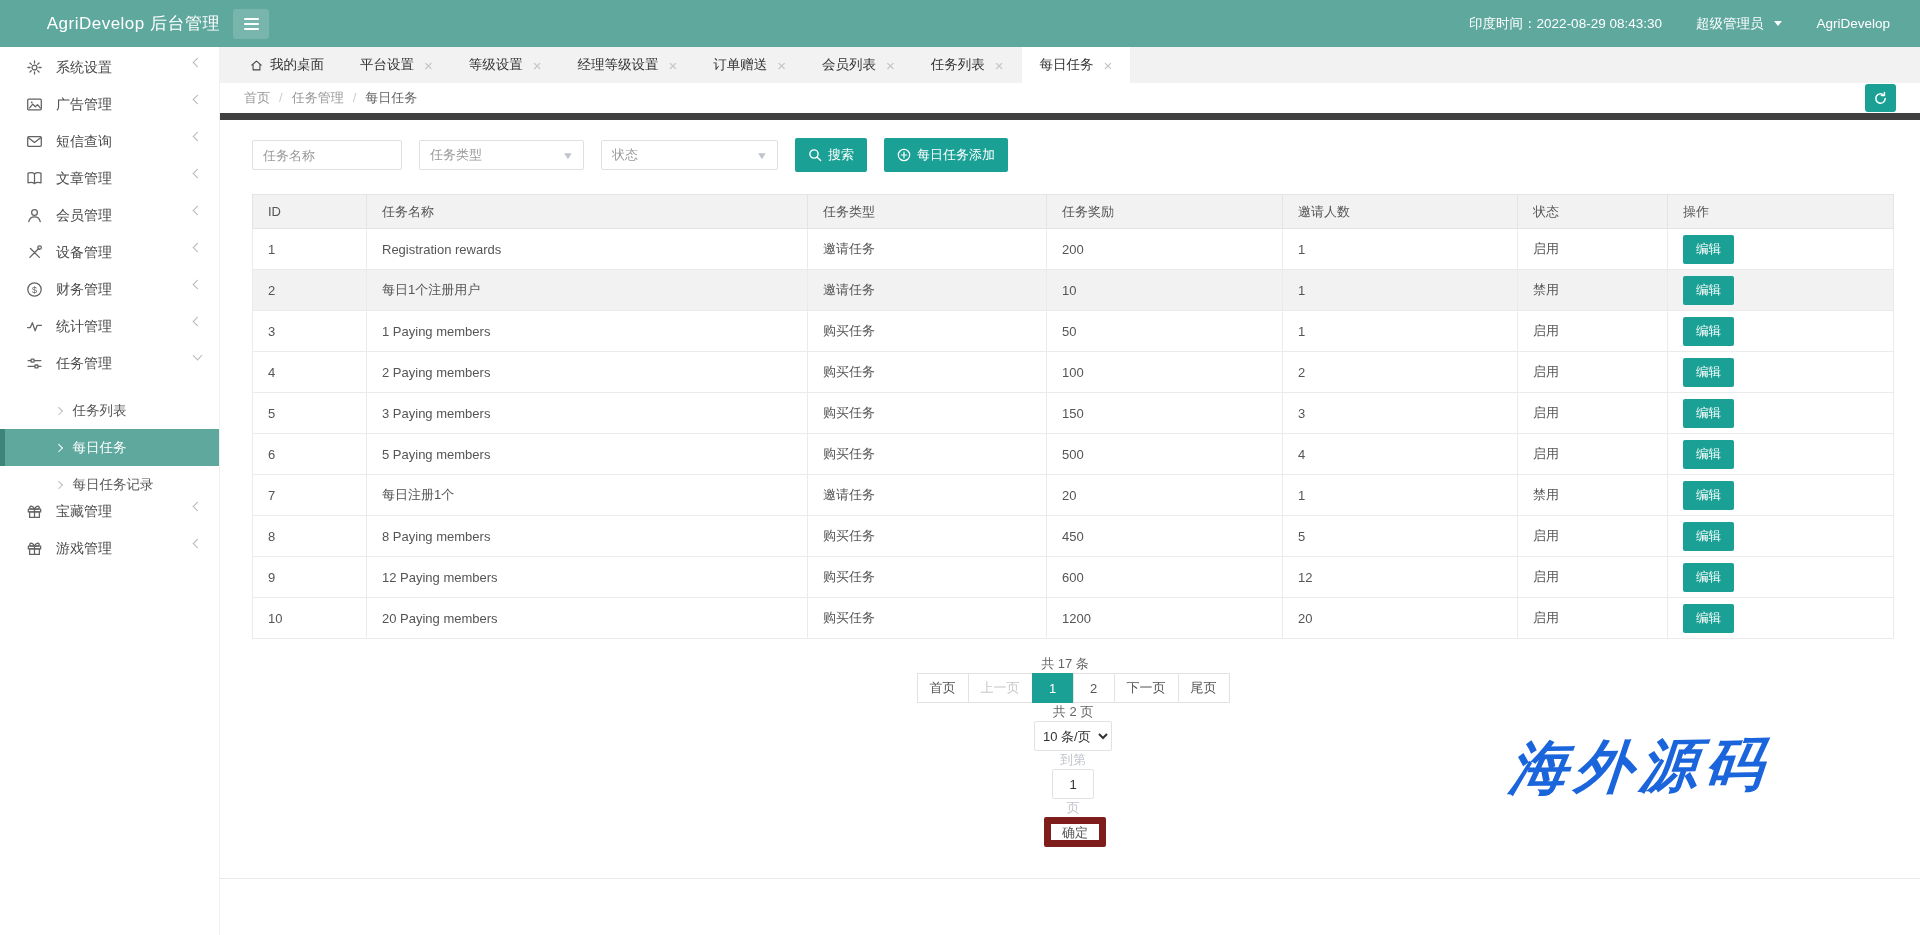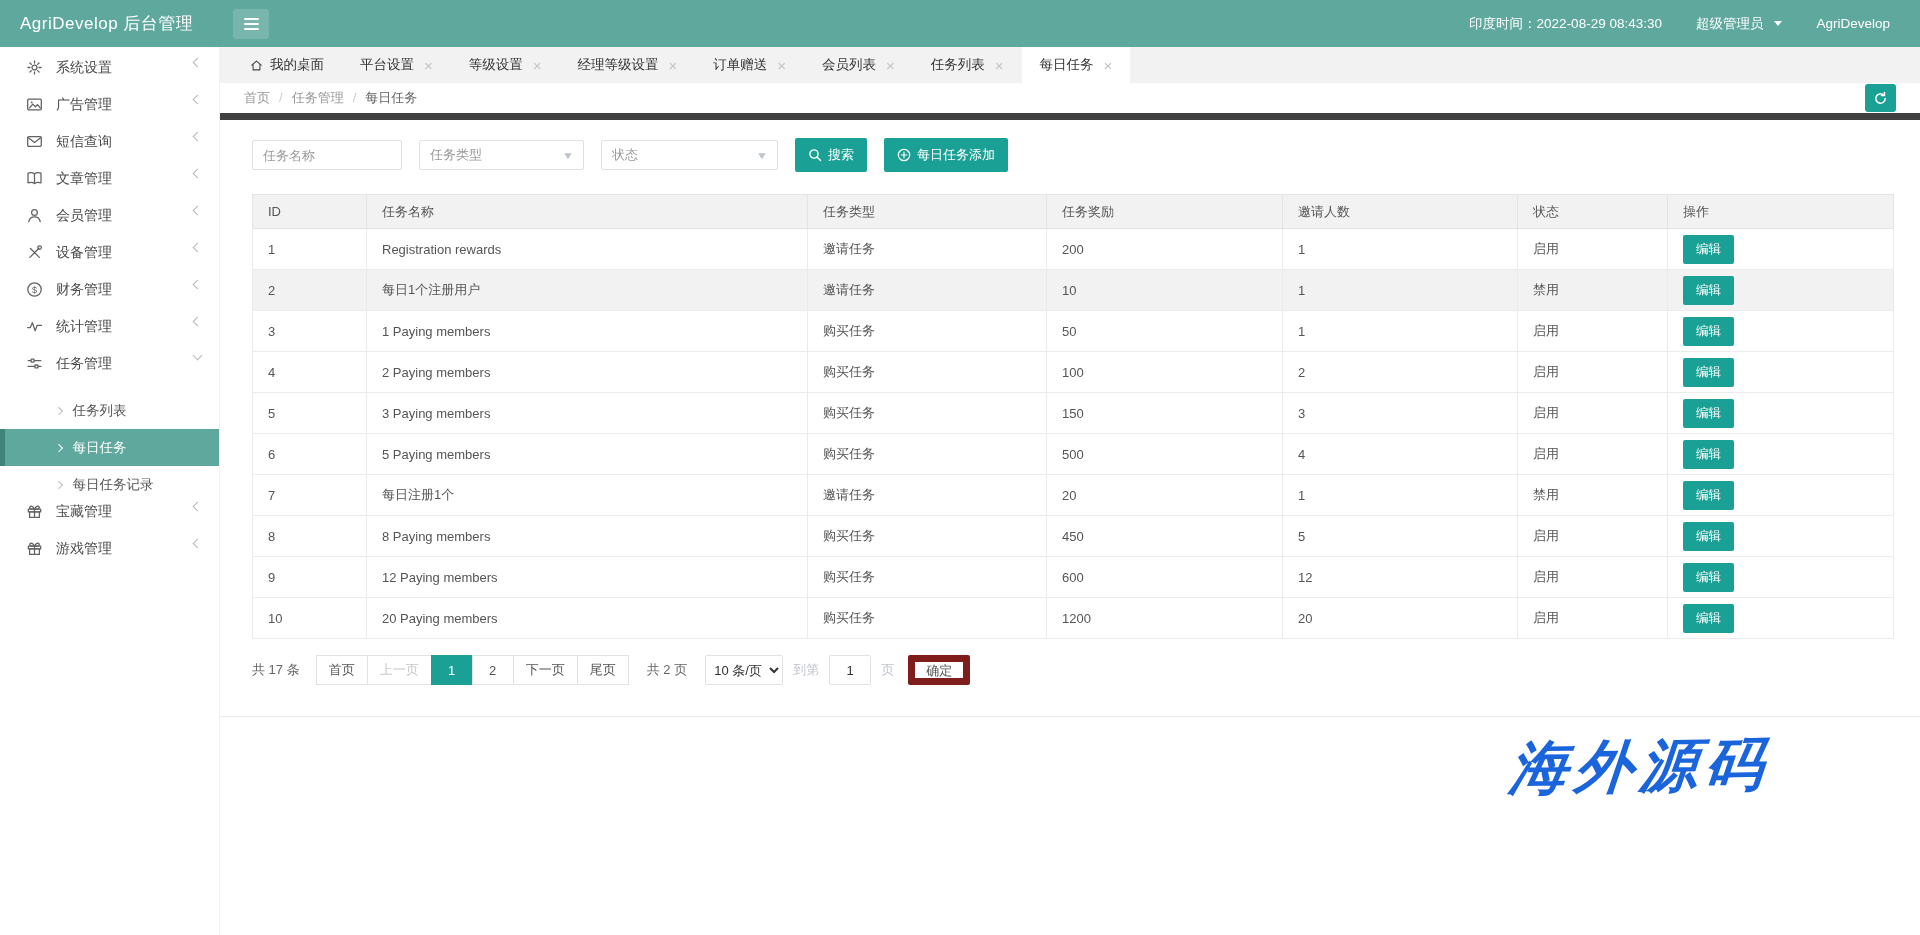--- a/index.html
+++ b/index.html
@@ -1,21 +1,21 @@
 <!DOCTYPE html>
 <html><head>
 <meta charset="utf-8">
 <style>
   * { margin:0; padding:0; box-sizing:border-box; }
   html,body { width:1920px; height:935px; overflow:hidden; background:#fff;
     font-family:"Liberation Sans","DejaVu Sans",sans-serif; font-size:14px; color:#333; }
 
   
   .topbar { height:47px; background:#5FA89E; display:flex; align-items:center; color:#fff; }
-  .logo { width:220px; padding-left:20px; font-size:17px; letter-spacing:.5px; white-space:nowrap; }
+  .logo { width:220px; padding-left:20px; font-size:17px; letter-spacing:.5px; white-space:nowrap;text-align:right; }
   .burger { margin-left:13px; width:36px; height:30px; background:rgba(255,255,255,.16); border-radius:3px;
     display:flex; flex-direction:column; justify-content:center; align-items:center; gap:3px; cursor:pointer; }
   .burger i { display:block; width:15px; height:2px; background:#fff; border-radius:1px; }
   .top-right { margin-left:auto; display:flex; align-items:center; gap:34px; padding-right:30px; font-size:13.5px; }
   .role { display:flex; align-items:center; gap:11px; cursor:pointer; }
   .caret-down { width:0; height:0; border-left:4.5px solid transparent; border-right:4.5px solid transparent; border-top:5px solid #fff; }
 
   
   .body { display:flex; height:888px; }
   .sidebar { width:220px; background:#fff; border-right:1px solid #f0f0f0; padding-top:12px; flex:none; }
@@ -72,21 +72,21 @@
     border:1px solid #e4e4e4; }
   .grid td { height:41px; padding:0 15px; font-size:13px; color:#555; border:1px solid #ebebeb; background:#fff; }
   .grid tr.hl td { background:#f2f2f2; }
   .c-red { color:#FF5722; } .c-green { color:#5FB878; }
   .edit-btn { background:#1AA094; color:#fff; border:none; border-radius:2px; padding:6px 13px; font-size:12.5px; cursor:pointer;
     font-family:inherit; }
   col.c-id{width:114px} col.c-name{width:441px} col.c-type{width:239px} col.c-reward{width:236px}
   col.c-invite{width:235px} col.c-status{width:150px} col.c-op{width:auto}
 
   
-  .pager { margin-top:16px; display:flex; align-items:center; font-size:13px; color:#666; }
+  .pager { margin-top:16px; display:flex; align-items:center; font-size:13px; color:#666;flex-direction:column; }
   .pg-total { margin-right:16px; }
   .pg-group { display:flex; }
   .pg-btn { min-width:42px; height:30px; border:1px solid #e2e2e2; background:#fff; color:#555; font-size:13px;
     display:flex; align-items:center; justify-content:center; padding:0 12px; margin-left:-1px; cursor:pointer; }
   .pg-btn:first-child { margin-left:0; }
   .pg-btn.active { background:#1AA094; border-color:#1AA094; color:#fff; }
   .pg-btn.disabled { color:#c8c8c8; }
   .pg-count { margin:0 18px 0 18px; }
   .pg-select { height:30px; border:1px solid #e2e2e2; border-radius:2px; font-size:13px; color:#333; background:#fff;
     padding:0 4px; font-family:inherit; outline:none; }

